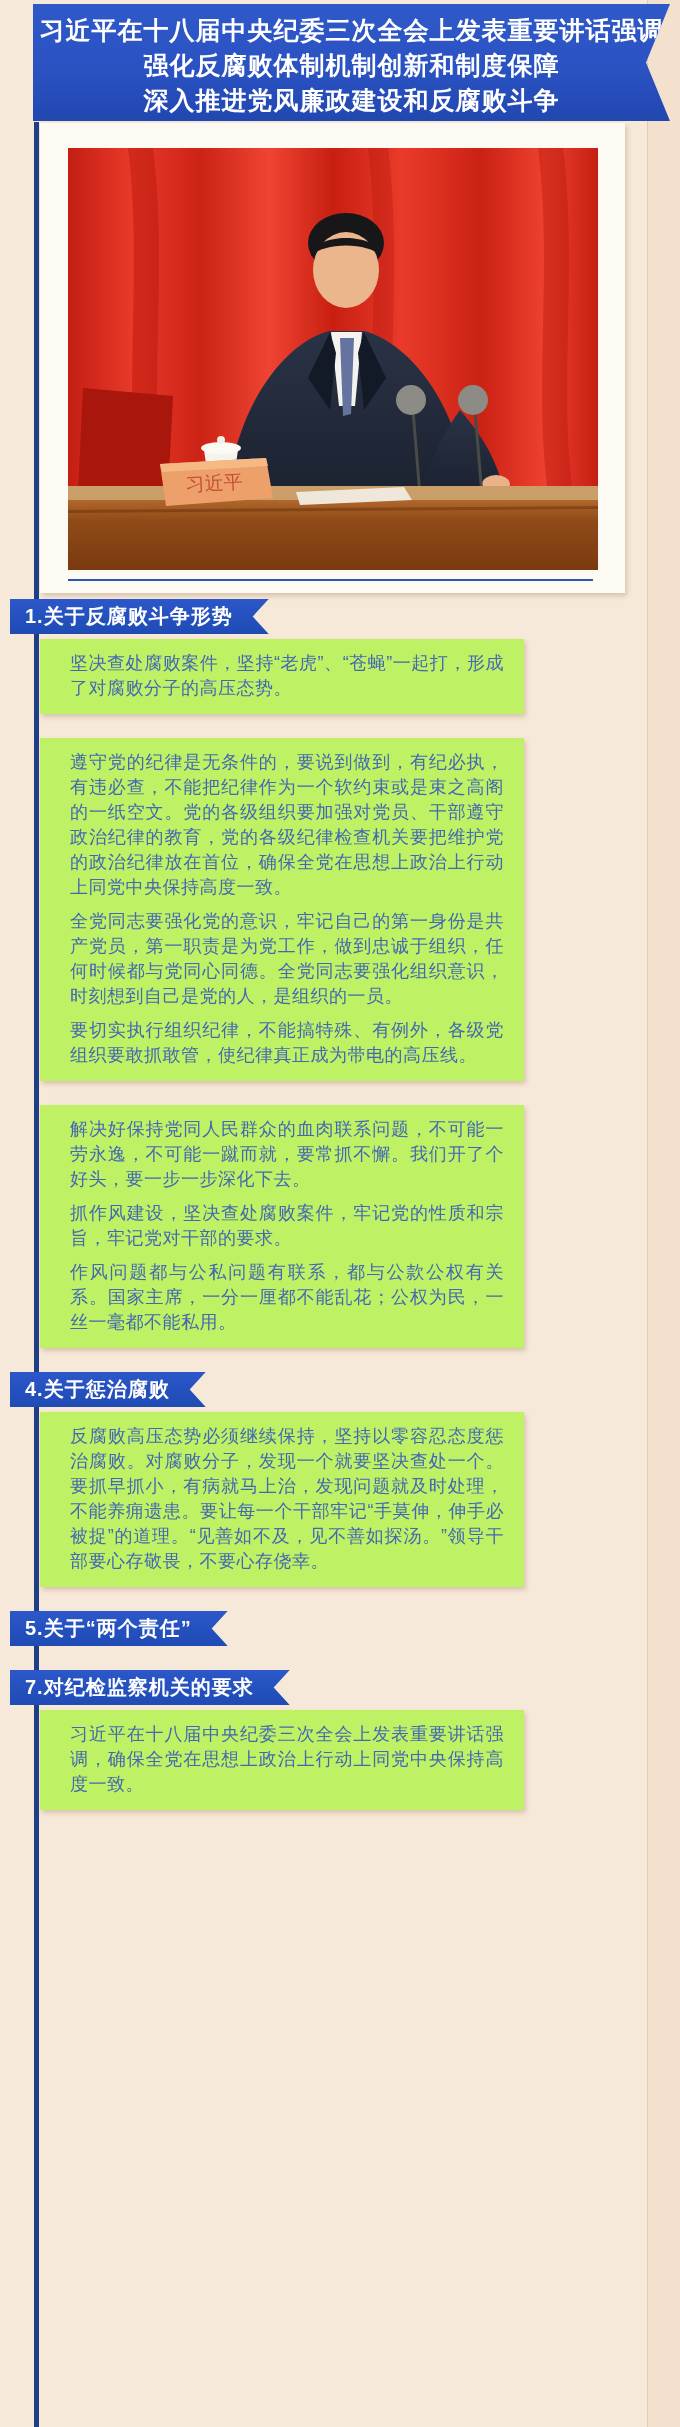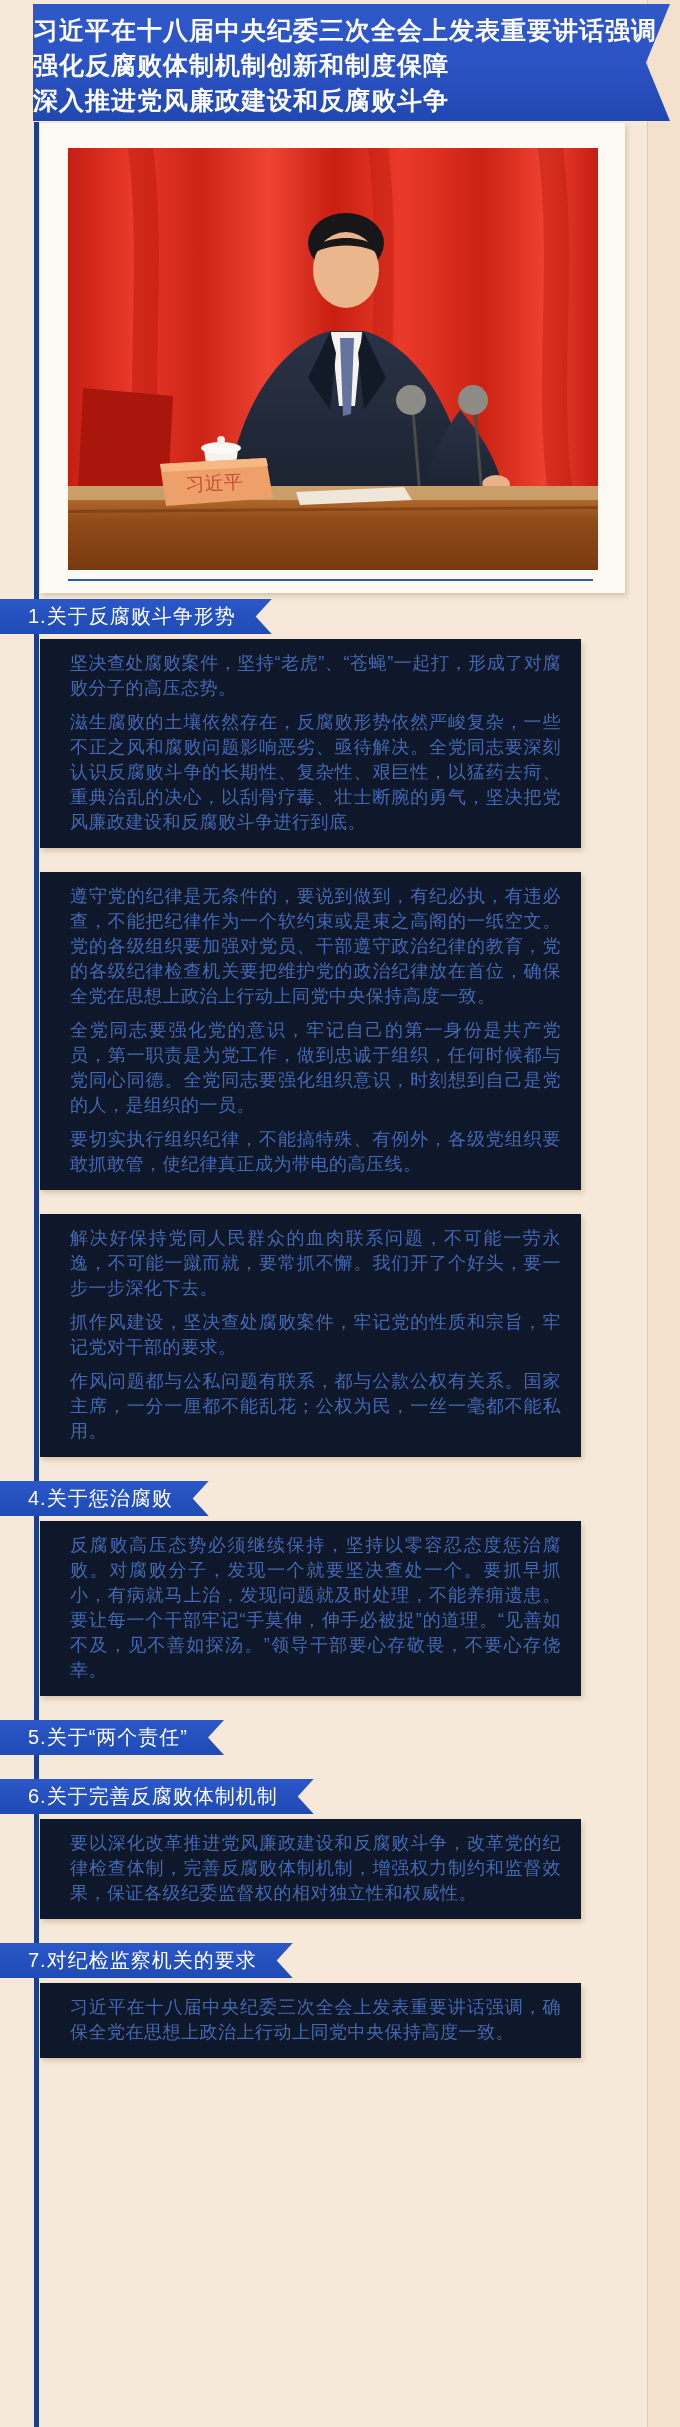--- a/index.html
+++ b/index.html
@@ -18,21 +18,21 @@
     position:absolute;left:34px;top:122px;width:5px;height:2305px;
     background:#1e3f86;z-index:1;
   }
   .content{position:relative;z-index:2;}
   
   .ribbon{
     margin-left:33px;width:637px;height:117px;
     position:relative;top:4px;
     background:linear-gradient(180deg,#2f58c9 0%,#2a52c2 55%,#2147b0 100%);
     clip-path:polygon(0 0,100% 0,calc(100% - 24px) 50%,100% 100%,0 100%);
-    color:#ffffff;
+    color:#ffffff;text-align:center;
     font-family:"DejaVu Serif","Liberation Serif",serif;
     font-weight:bold;
     padding-top:9px;box-sizing:border-box;
   }
   .ribbon .h-line{font-size:25px;line-height:35px;letter-spacing:1px;}
   
   .photo-card{
     margin-left:40px;margin-top:6px;width:585px;
     background:#fdfaf3;
     box-shadow:2px 3px 5px rgba(170,140,110,.4);
@@ -43,31 +43,31 @@
     margin-top:13px;width:530px;
     font-size:18px;line-height:26px;color:#4166ae;
     text-align:justify;
   }
   .caption-rule{margin-top:9px;width:525px;height:2px;background:#2c57ab;}
   
   .sections{margin-top:6px;}
   .section{margin-top:24px;}
   .section:first-child{margin-top:0;}
   .banner{
-    display:inline-block;
+    display:inline-block;margin-left:10px;
     background:linear-gradient(180deg,#2b57c9,#1f4bb5);
-    color:#fff;font-weight:normal;font-size:20px;line-height:23px;
-    padding:6px 36px 6px 28px;box-sizing:border-box;
+    color:#fff;font-weight:bold;font-size:20px;line-height:23px;
+    padding:6px 36px 6px 15px;box-sizing:border-box;
     clip-path:polygon(0 0,100% 0,calc(100% - 16px) 50%,100% 100%,0 100%);
     box-shadow:2px 3px 4px rgba(170,140,110,.35);
     letter-spacing:1px;
   }
   .card{
-    margin-left:40px;margin-top:5px;width:541px;
-    background:#0f172a;
+    margin-left:40px;margin-top:5px;width:484px;
+    background:#bef264;
     box-shadow:2px 3px 5px rgba(170,140,110,.4);
     padding:12px 20px 13px 30px;box-sizing:border-box;
   }
   .card p{
     margin:0;font-size:18px;line-height:25px;color:#4468b2;
     text-align:justify;letter-spacing:.5px;
   }
   .card p + p{margin-top:9px;}
 </style>
 </head>
@@ -147,37 +147,33 @@
         <path d="M92,316 L198,310 L205,350 L98,358 Z" fill="#eda06a"></path>
         <path d="M92,316 L198,310 L200,318 L94,324 Z" fill="#f6b983"></path>
         <text x="118" y="343" font-size="19" fill="#c0402e" opacity=".85" transform="rotate(-3 118 343)" style="font-family:inherit;">习近平</text>
       </svg>
       <div class="caption-rule"></div>
     </div>
 
     <div class="sections">
         <div class="section"><div class="banner">1.关于反腐败斗争形势</div><div class="card">
             <p>坚决查处腐败案件，坚持“老虎”、“苍蝇”一起打，形成了对腐败分子的高压态势。</p>
-            <p>滋生腐败的土壤依然存在，反腐败形势依然严峻复杂，一些不正之风和腐败问题影响恶劣、亟待解决。全党同志要深刻认识反腐败斗争的长期性、复杂性、艰巨性，以猛药去疴、重典治乱的决心，以刮骨疗毒、壮士断腕的勇气，坚决把党风廉政建设和反腐败斗争进行到底。</p>
           </div></div>
         <div class="section"><div class="card">
             <p>遵守党的纪律是无条件的，要说到做到，有纪必执，有违必查，不能把纪律作为一个软约束或是束之高阁的一纸空文。党的各级组织要加强对党员、干部遵守政治纪律的教育，党的各级纪律检查机关要把维护党的政治纪律放在首位，确保全党在思想上政治上行动上同党中央保持高度一致。</p>
             <p>全党同志要强化党的意识，牢记自己的第一身份是共产党员，第一职责是为党工作，做到忠诚于组织，任何时候都与党同心同德。全党同志要强化组织意识，时刻想到自己是党的人，是组织的一员。</p>
             <p>要切实执行组织纪律，不能搞特殊、有例外，各级党组织要敢抓敢管，使纪律真正成为带电的高压线。</p>
           </div></div>
         <div class="section"><div class="card">
             <p>解决好保持党同人民群众的血肉联系问题，不可能一劳永逸，不可能一蹴而就，要常抓不懈。我们开了个好头，要一步一步深化下去。</p>
             <p>抓作风建设，坚决查处腐败案件，牢记党的性质和宗旨，牢记党对干部的要求。</p>
             <p>作风问题都与公私问题有联系，都与公款公权有关系。国家主席，一分一厘都不能乱花；公权为民，一丝一毫都不能私用。</p>
           </div></div>
         <div class="section"><div class="banner">4.关于惩治腐败</div><div class="card">
             <p>反腐败高压态势必须继续保持，坚持以零容忍态度惩治腐败。对腐败分子，发现一个就要坚决查处一个。要抓早抓小，有病就马上治，发现问题就及时处理，不能养痈遗患。要让每一个干部牢记“手莫伸，伸手必被捉”的道理。“见善如不及，见不善如探汤。”领导干部要心存敬畏，不要心存侥幸。</p>
           </div></div>
         <div class="section"><div class="banner">5.关于“两个责任”</div></div>
-        <div class="section"><div class="banner">6.关于完善反腐败体制机制</div><div class="card">
-            <p>要以深化改革推进党风廉政建设和反腐败斗争，改革党的纪律检查体制，完善反腐败体制机制，增强权力制约和监督效果，保证各级纪委监督权的相对独立性和权威性。</p>
-          </div></div>
         <div class="section"><div class="banner">7.对纪检监察机关的要求</div><div class="card">
             <p>习近平在十八届中央纪委三次全会上发表重要讲话强调，确保全党在思想上政治上行动上同党中央保持高度一致。</p>
           </div></div>
       </div>
   </div>
 </div>
 
 </body></html>

